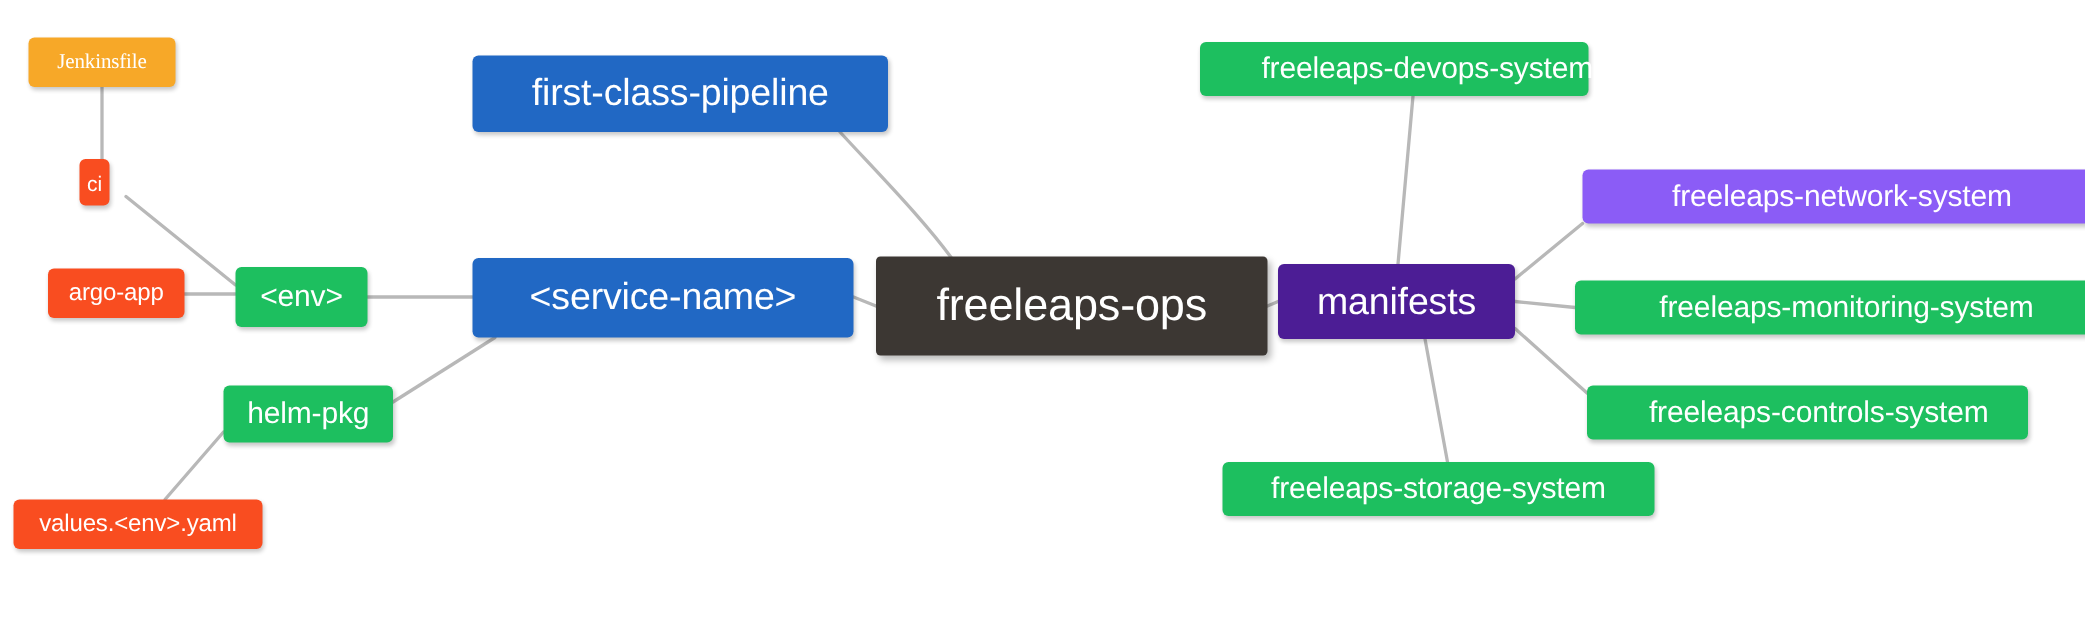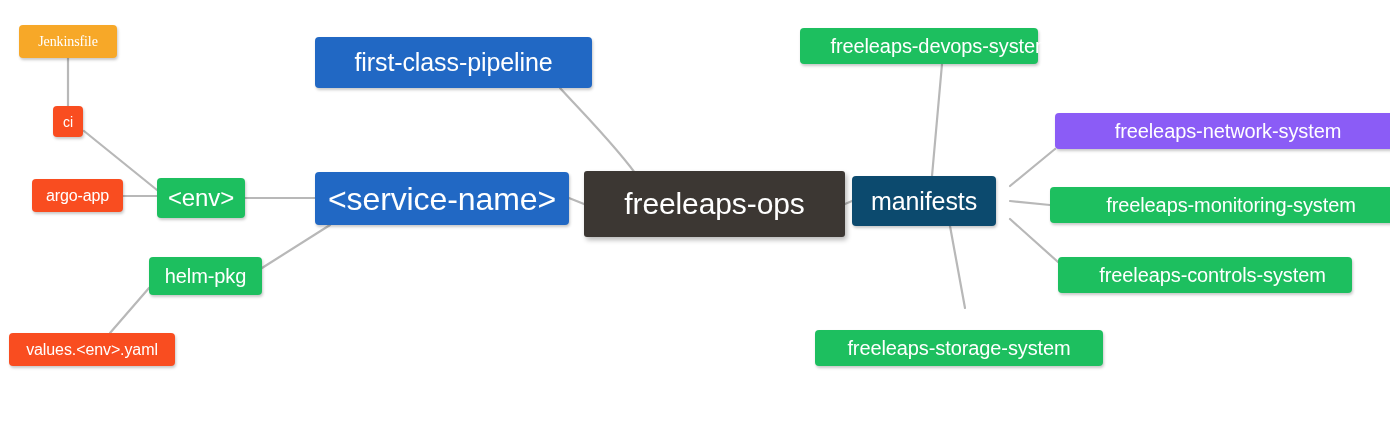--- a/index.html
+++ b/index.html
@@ -69,56 +69,56 @@
       <path class="edge" d="M 932 176 L 942 64" stroke="#b8b8b8"></path>
       <path class="edge" d="M 1010 186 L 1055 149" stroke="#b8b8b8"></path>
       <path class="edge" d="M 1010 201 L 1050 205" stroke="#b8b8b8"></path>
       <path class="edge" d="M 1010 219 L 1058 262" stroke="#b8b8b8"></path>
       <path class="edge" d="M 950 226 L 965 308" stroke="#b8b8b8"></path>
     </svg>
   <div id="node-layer">
       <div class="node node-root" style="left: 584px; top: 171px; width: 261px; height: 66px; background: rgb(60, 55, 51); font-size: 30px;">
         <span class="node-label">freeleaps-ops</span>
       </div>
-      <div class="node" style="left: 315px; top: 172px; width: 254px; height: 53px; background: rgb(33, 104, 196); font-size: 32px;">
+      <div class="node" style="left: 315px; top: 172px; width: 254px; height: 53px; background: rgb(33, 104, 196); font-size: 25px;">
         <span class="node-label">&lt;service-name&gt;</span>
       </div>
-      <div class="node" style="left: 852px; top: 176px; width: 144px; height: 50px; background: #0c4a6e; font-size: 25px;">
+      <div class="node" style="left: 852px; top: 176px; width: 158px; height: 50px; background: #4c1d95; font-size: 25px;">
         <span class="node-label">manifests</span>
       </div>
       <div class="node" style="left: 315px; top: 37px; width: 277px; height: 51px; background: rgb(33, 104, 196); font-size: 25px;">
         <span class="node-label">first-class-pipeline</span>
       </div>
-      <div class="node" style="left: 157px; top: 178px; width: 88px; height: 40px; background: rgb(29, 191, 95); font-size: 24px;">
+      <div class="node" style="left: 157px; top: 178px; width: 88px; height: 40px; background: rgb(29, 191, 95); font-size: 20px;">
         <span class="node-label">&lt;env&gt;</span>
       </div>
       <div class="node" style="left: 149px; top: 257px; width: 113px; height: 38px; background: rgb(29, 191, 95); font-size: 20px;">
         <span class="node-label">helm-pkg</span>
       </div>
-      <div class="node" style="left: 53px; top: 106px; width: 30px; height: 31px; background: rgb(249, 77, 32); font-size: 14px;">
+      <div class="node" style="left: 53px; top: 106px; width: 20px; height: 31px; background: rgb(249, 77, 32); font-size: 14px;">
         <span class="node-label">ci</span>
       </div>
       <div class="node" style="left: 19px; top: 25px; width: 98px; height: 33px; background: rgb(247, 168, 40); font-size: 14px; font-family: Liberation Serif, serif;">
         <span class="node-label">Jenkinsfile</span>
       </div>
       <div class="node" style="left: 32px; top: 179px; width: 91px; height: 33px; background: rgb(249, 77, 32); font-size: 16px;">
         <span class="node-label">argo-app</span>
       </div>
       <div class="node" style="left: 9px; top: 333px; width: 166px; height: 33px; background: rgb(249, 77, 32); font-size: 16px;">
         <span class="node-label">values.&lt;env&gt;.yaml</span>
       </div>
-      <div class="node" style="left: 800px; top: 28px; width: 238px; height: 36px; background: rgb(29, 191, 95); font-size: 20px; padding-left: 44px;">
+      <div class="node" style="left: 800px; top: 28px; width: 259px; height: 36px; background: rgb(29, 191, 95); font-size: 20px; padding-left: 44px;">
         <span class="node-label">freeleaps-devops-system</span>
       </div>
       <div class="node" style="left: 1055px; top: 113px; width: 346px; height: 36px; background: #8b5cf6; font-size: 20px;">
         <span class="node-label">freeleaps-network-system</span>
       </div>
       <div class="node" style="left: 1050px; top: 187px; width: 362px; height: 36px; background: rgb(29, 191, 95); font-size: 20px;">
         <span class="node-label">freeleaps-monitoring-system</span>
       </div>
       <div class="node" style="left: 1058px; top: 257px; width: 294px; height: 36px; background: rgb(29, 191, 95); font-size: 20px; padding-left: 15px;">
         <span class="node-label">freeleaps-controls-system</span>
       </div>
-      <div class="node" style="left: 815px; top: 308px; width: 288px; height: 36px; background: rgb(29, 191, 95); font-size: 20px; margin-top: 22px;">
+      <div class="node" style="left: 815px; top: 308px; width: 288px; height: 36px; background: rgb(29, 191, 95); font-size: 20px;">
         <span class="node-label">freeleaps-storage-system</span>
       </div>
     </div>
 </div>
 
 </body></html>

